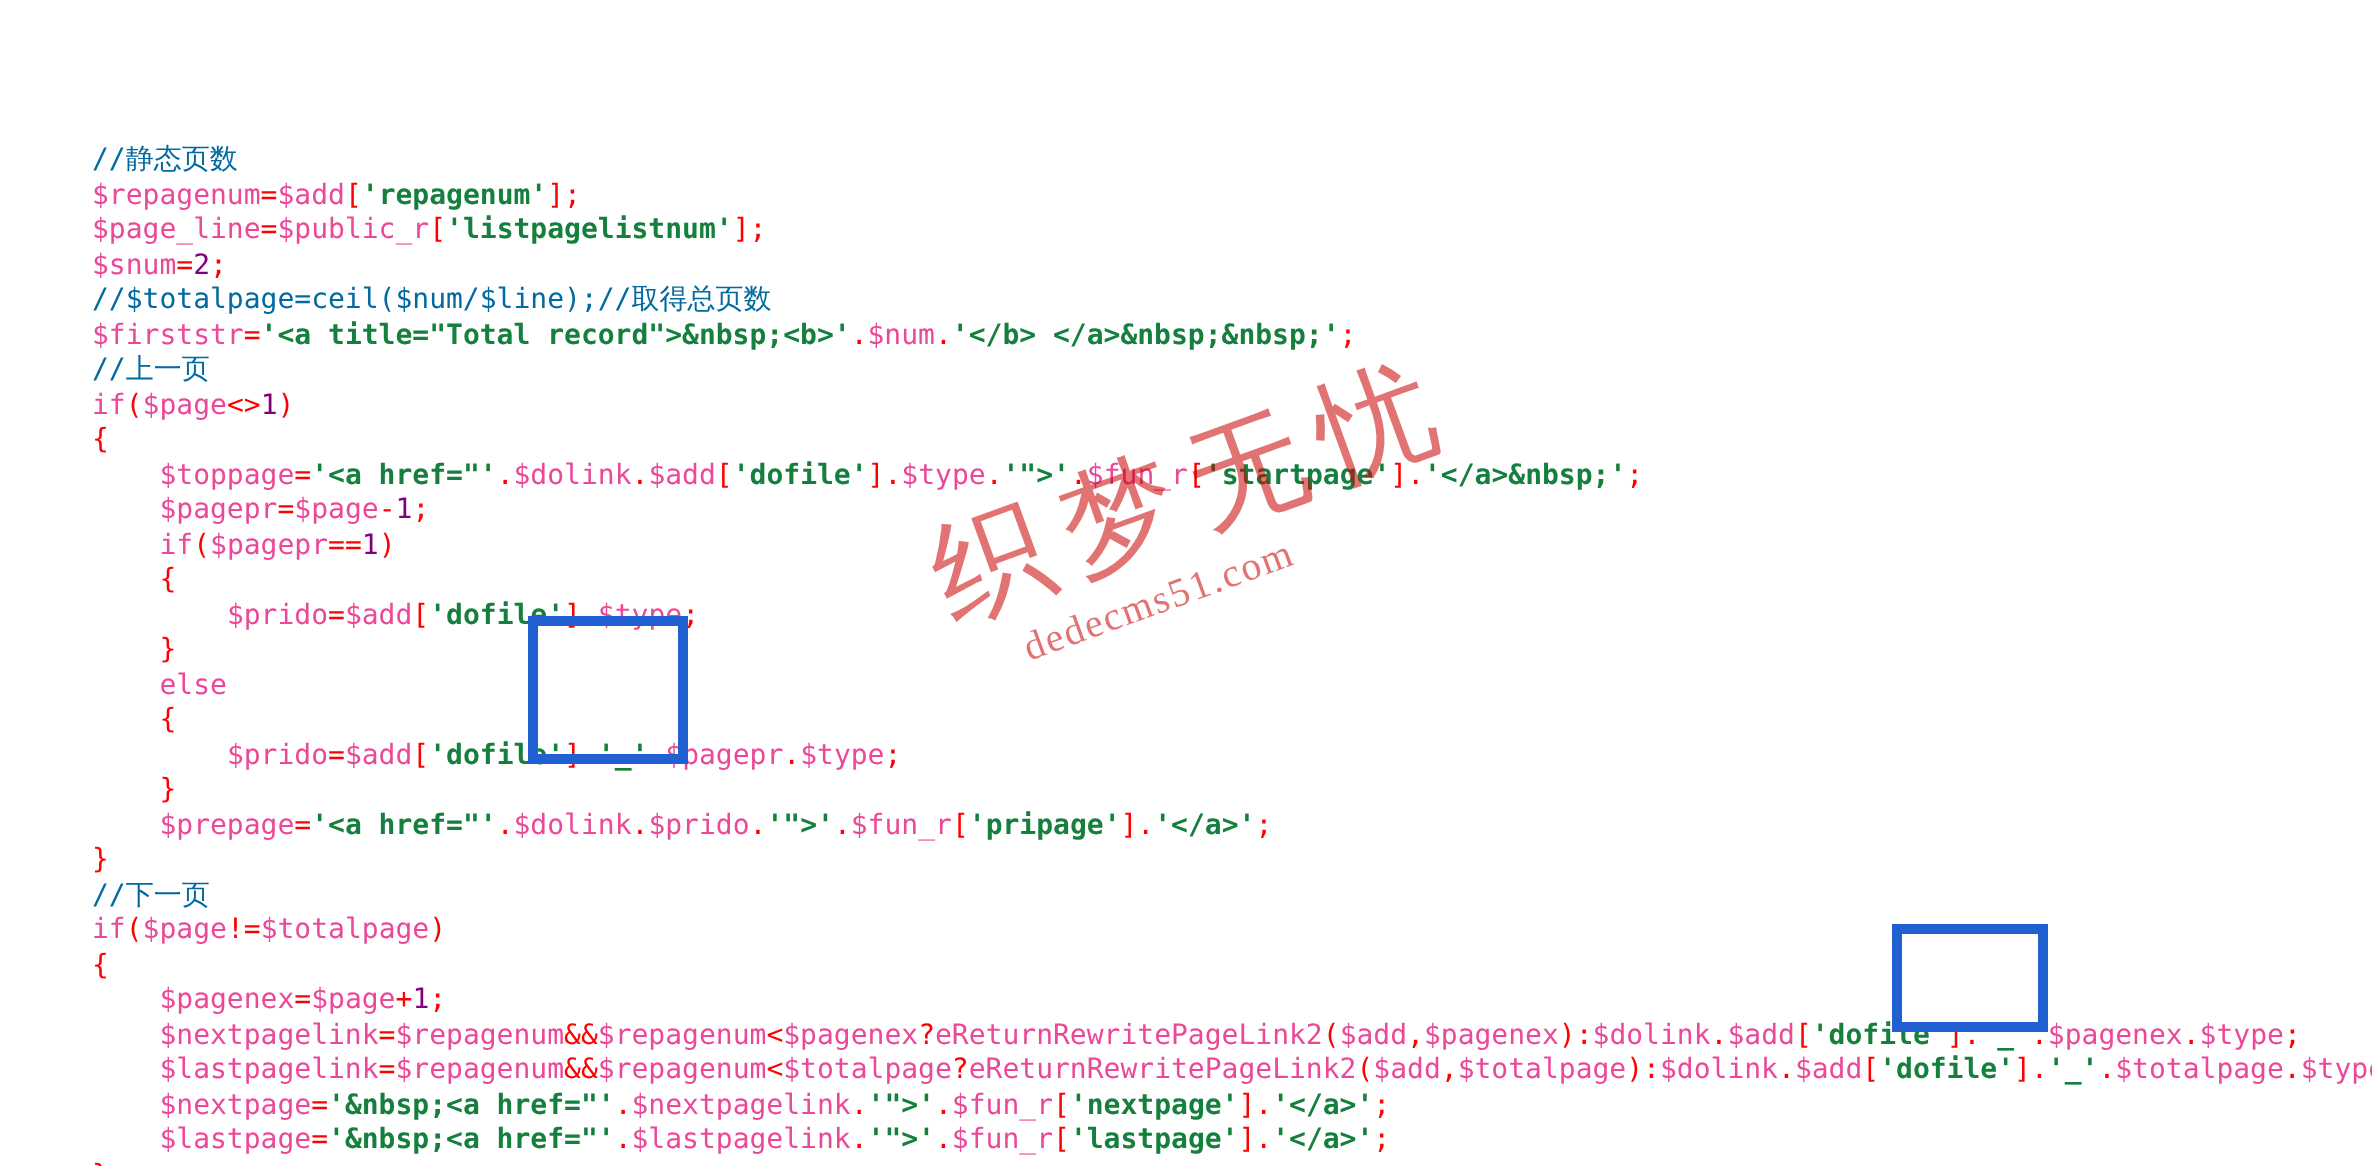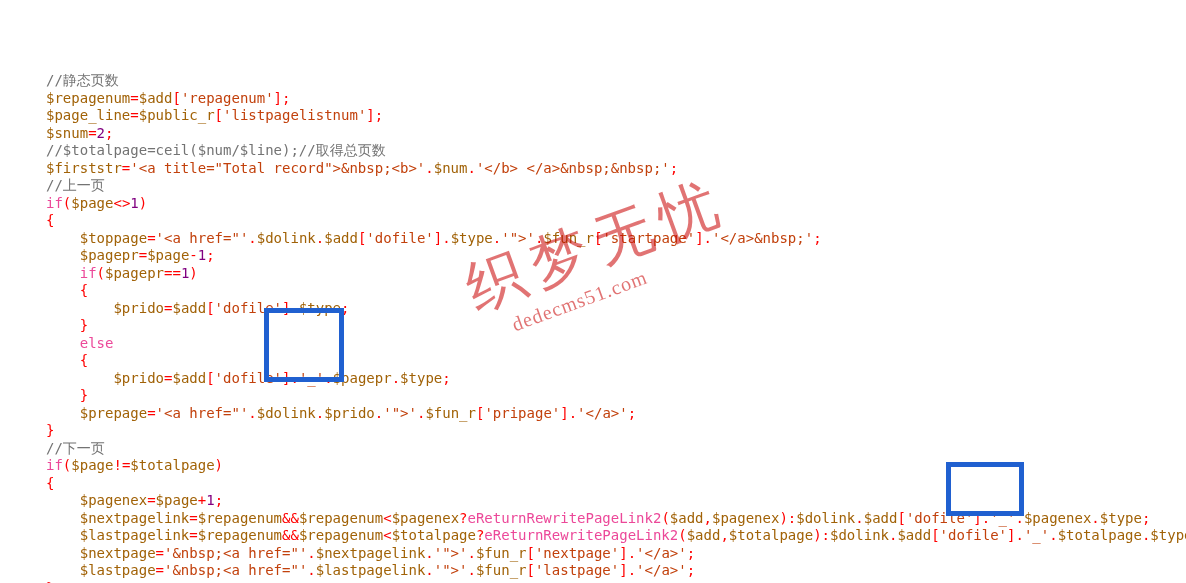--- a/index.html
+++ b/index.html
@@ -12,24 +12,24 @@
   height: 583px;
   overflow: hidden;
   position: relative;
   white-space: pre;
 }
 .code-container {
   padding-left: 46px;
   padding-top: 2px;
 }
 .line { white-space: pre; }
-.c-green { color: #737373; text-align: center; }
+.c-green { color: #0369a1; text-align: center; }
 .c-red { color: #ff0000; }
-.c-blue { color: #a16207; }
-.c-pink { color: #c2410c; }
+.c-blue { color: #ec4899; }
+.c-pink { color: #15803d; font-weight: bold; }
 .c-purple { color: #800080; }
 .c-black { color: #ec4899; }
 
 .highlight-box {
   position: absolute;
   border: 5px solid #2060d0;
   background: transparent;
   pointer-events: none;
 }
 .box1 { left: 264px; top: 308px; width: 80px; height: 74px; }

